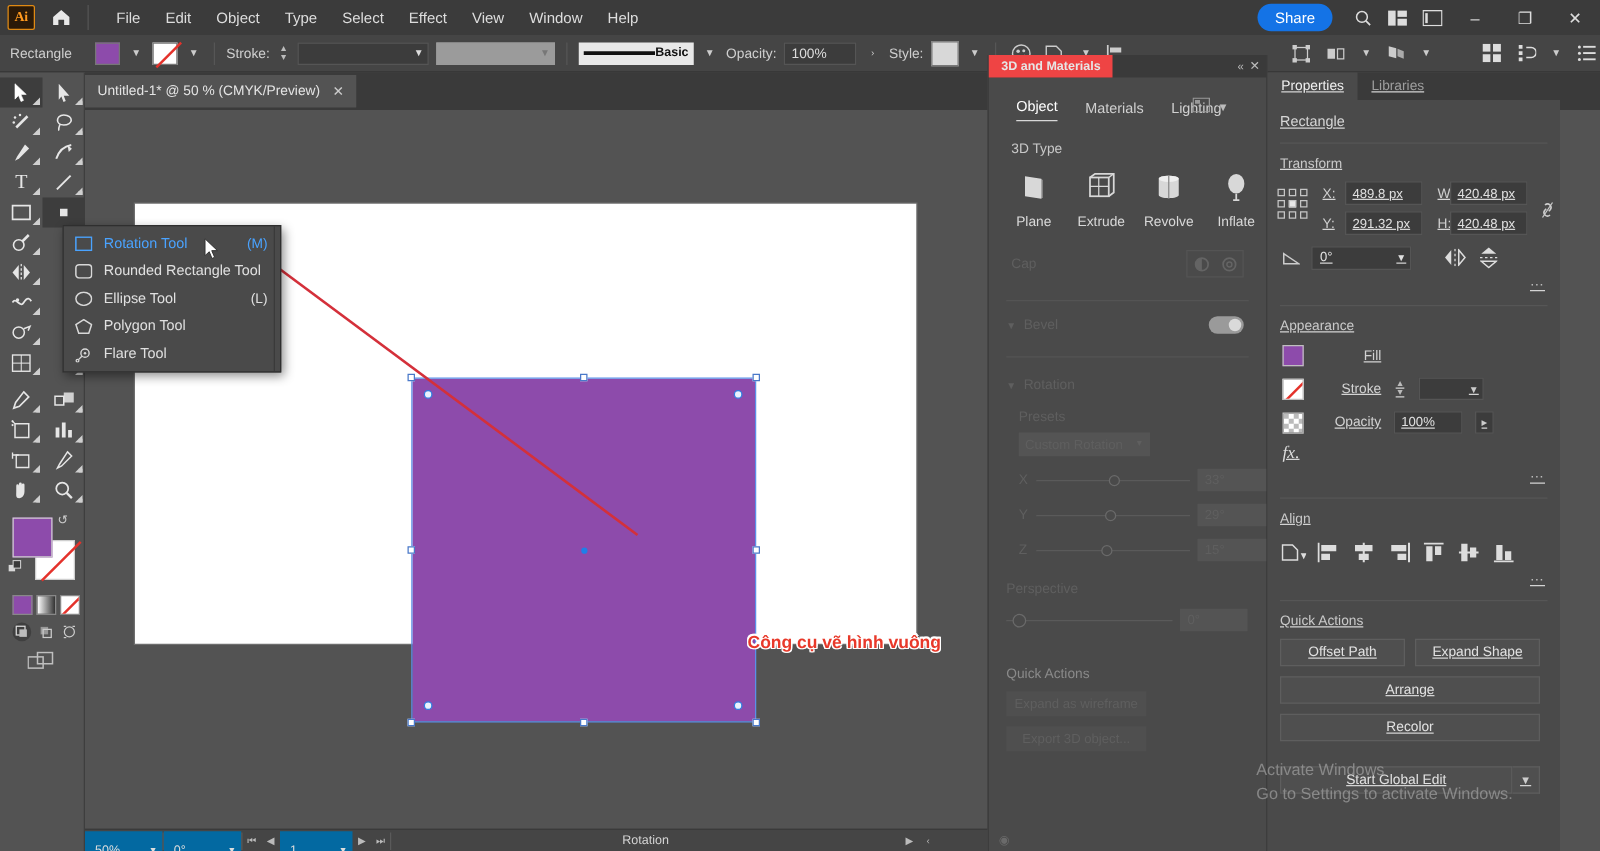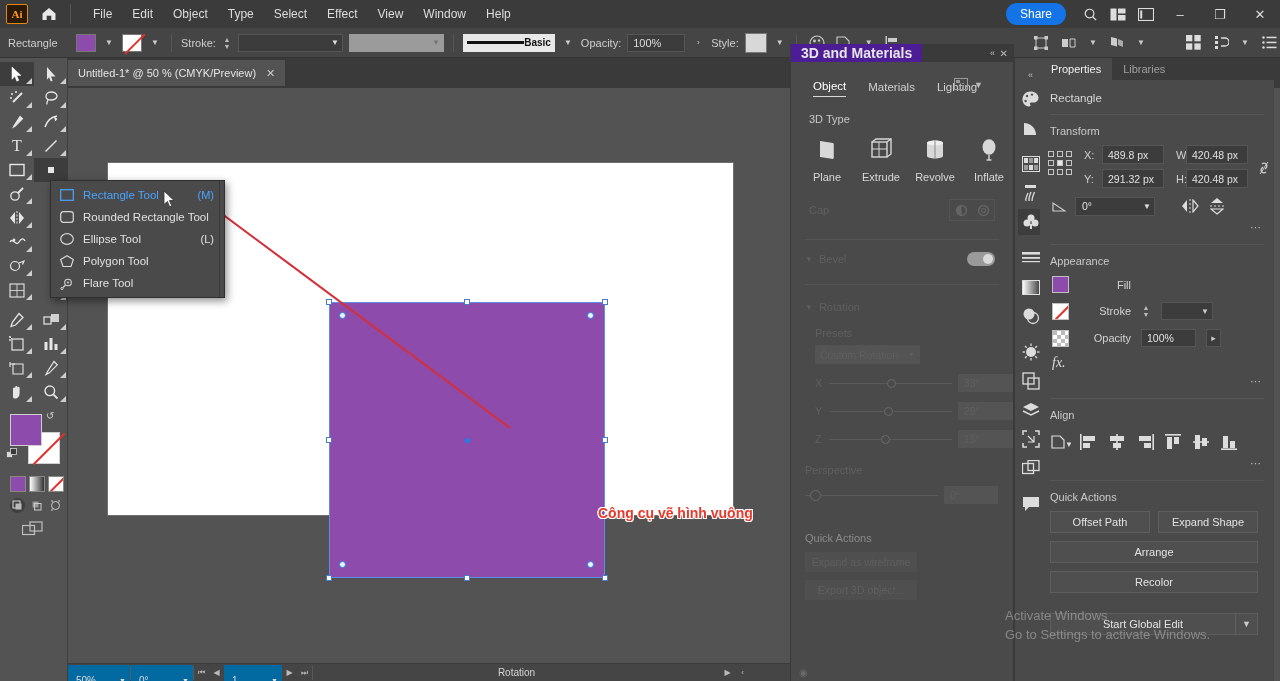--- a/index.html
+++ b/index.html
@@ -198,21 +198,21 @@
 
   
   .panel3d {
     position:absolute; left:790px; top:44px; width:224px; height:637px;
     background:#4a4a4a; border-left:1px solid #3a3a3a; border-right:1px solid #3a3a3a;
   }
   .p3-tabstrip {
     height:18px; background:#3a3a3a; display:flex; align-items:center; position:relative;
   }
   .p3-tab {
-    background:#4c1d95; color:#e6e6e6; font-size:14px; font-weight:bold;
+    background:#ef4444; color:#e6e6e6; font-size:10px; font-weight:bold;
     padding:3px 10px; height:18px; display:flex; align-items:center; cursor:pointer;
   }
   .p3-dots { position:absolute; right:18px; color:#bbb; font-size:9px; cursor:pointer; }
   .p3-x { position:absolute; right:5px; color:#bbb; font-size:10px; cursor:pointer; }
   .p3-subtabs { display:flex; gap:22px; padding:18px 0 0 22px; align-items:center; position:relative; }
   .p3-subtab { color:#d0d0d0; font-size:11.5px; padding-bottom:4px; cursor:pointer; }
   .p3-subtab.act { color:#fff; border-bottom:1px solid #d8d8d8; }
   .p3-sec-label { color:#c8c8c8; font-size:11px; padding:16px 0 0 18px; }
   .type-row { display:flex; padding:12px 0 0 12px; gap:6px; }
   .type-item { width:48px; text-align:center; cursor:pointer; }
@@ -265,22 +265,23 @@
   .rail-chev { color:#bbb; font-size:9px; margin-bottom:6px; cursor:pointer; }
   .rail-ico {
     width:26px; height:26px; margin-bottom:3px;
     display:flex; align-items:center; justify-content:center; color:#dcdcdc; cursor:pointer;
   }
   .rail-ico.act { background:#3d3d3d; }
   .rail-gap { height:7px; }
 
   
   .props {
-    position:absolute; left:1040px; top:58px; width:234px; height:623px;
+    position:absolute; left:1014px; top:58px; width:234px; height:623px;
     background:#4a4a4a;
+    text-decoration:underline;
   }
   .pr-tabs { display:flex; height:22px; background:#3a3a3a; align-items:flex-end; }
   .pr-tab {
     padding:4px 11px; font-size:11px; color:#9f9f9f; cursor:pointer; height:22px;
     display:flex; align-items:center;
   }
   .pr-tab.act { background:#4a4a4a; color:#f0f0f0; }
   .pr-objname { padding:12px 0 0 10px; color:#d6d6d6; font-size:11.5px; }
   .pr-hr { height:1px; background:#565656; margin:10px 10px 0 10px; }
   .pr-sec { color:#c9c9c9; font-size:11px; padding:10px 0 0 10px; }
@@ -755,21 +756,21 @@
     <div class="anno-text">Công cụ vẽ hình vuông</div>
   </div>
 
   <div class="flyout">
     <div class="fly-item sel">
       <span class="fly-ico">
         <svg width="14" height="12" viewBox="0 0 14 12">
             <rect x="0.7" y="0.7" width="12.6" height="10.6" fill="none" stroke="#4aa3ff" stroke-width="1.2"></rect>
           </svg>
       </span>
-      <span>Rectangle Tool</span>
+      <span>Rotation Tool</span>
       <span class="fly-key">(M)</span>
     </div>
     <div class="fly-item">
       <span class="fly-ico">
         <svg width="14" height="12" viewBox="0 0 14 12">
             <rect x="0.7" y="0.7" width="12.6" height="10.6" rx="2.6" fill="none" stroke="#d8d8d8" stroke-width="1.2"></rect>
           </svg>
       </span>
       <span>Rounded Rectangle Tool</span>
       <span class="fly-key"></span>

